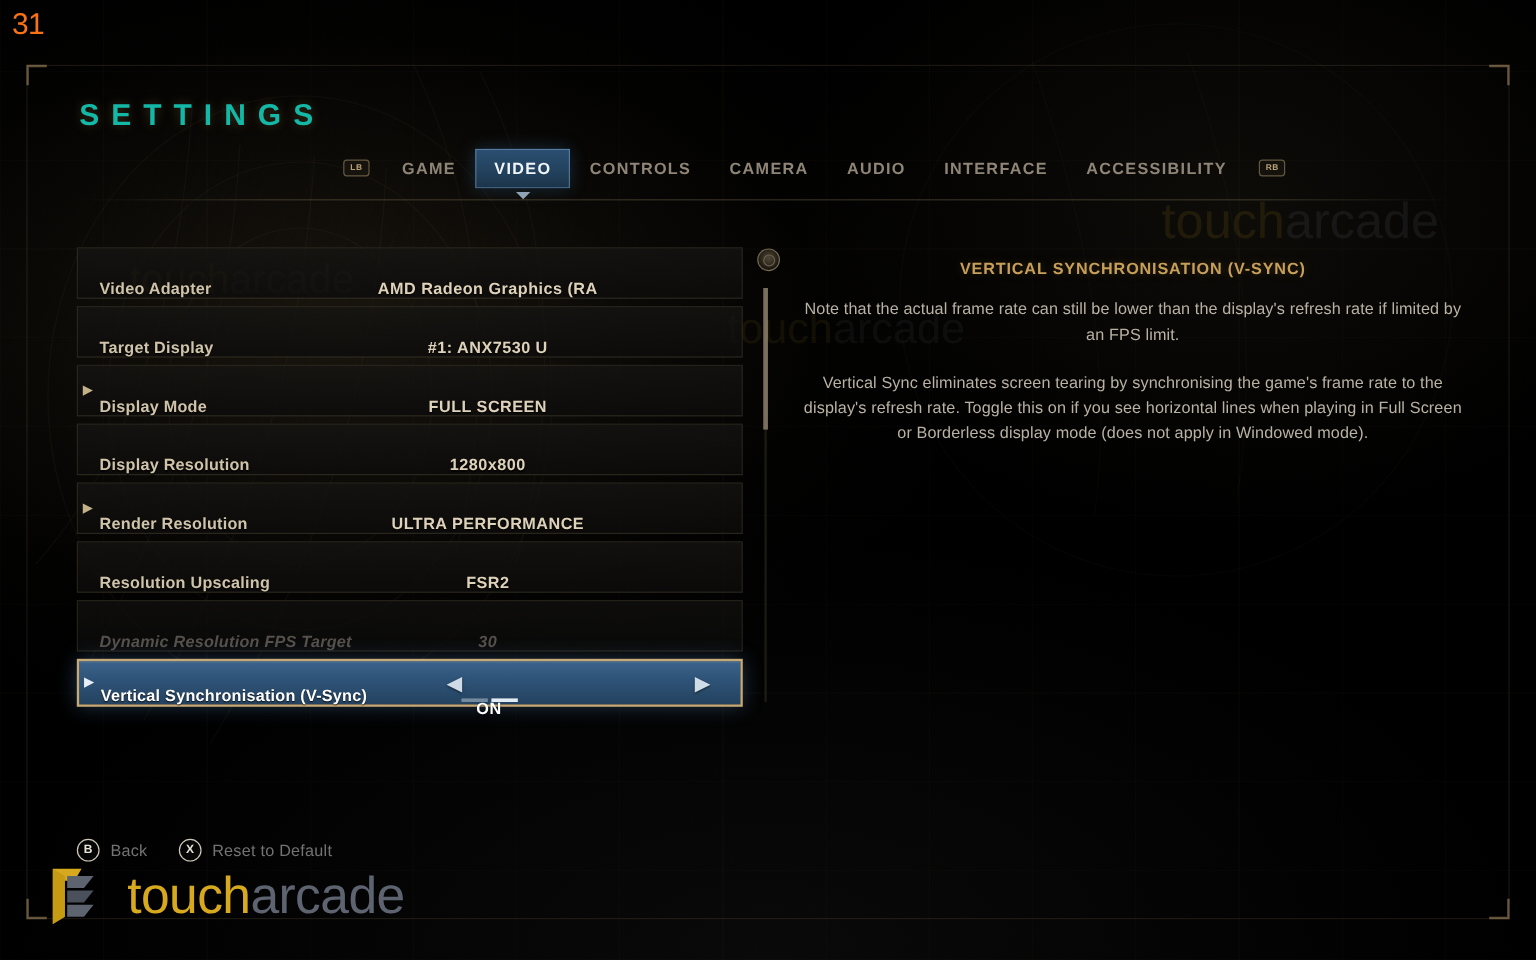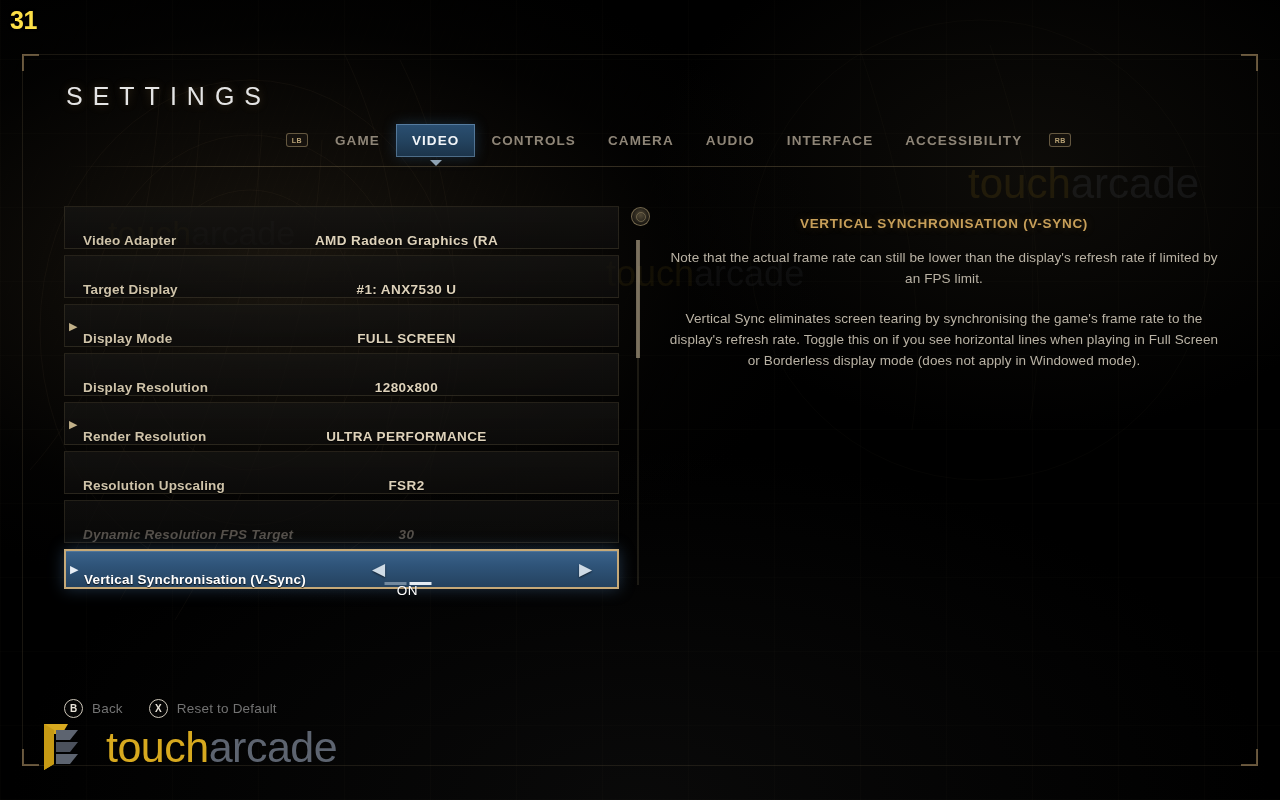--- a/index.html
+++ b/index.html
@@ -39,32 +39,32 @@
   }
   .corner { position:absolute; width:17px; height:17px; border:0 solid rgba(178,150,104,0.55); }
   .corner.tl { left:-1px; top:-1px;  border-left-width:2px; border-top-width:2px; }
   .corner.tr { right:-1px; top:-1px; border-right-width:2px; border-top-width:2px; }
   .corner.bl { left:-1px; bottom:-1px;  border-left-width:2px; border-bottom-width:2px; }
   .corner.br { right:-1px; bottom:-1px; border-right-width:2px; border-bottom-width:2px; }
 
   
   .fps-counter {
     position:absolute; left:10px; top:8px;
-    font-size:25px; font-weight:700; color:#fde047;
+    font-size:25px; font-weight:400; color:#f97316;
     font-family:"Liberation Sans", sans-serif;
     letter-spacing:-0.5px; line-height:1;
     text-shadow:0 0 3px rgba(0,0,0,.95);
   }
 
   
   .page-title {
     position:absolute; left:66px; top:82px;
-    font-size:25px; font-weight:400;
+    font-size:25px; font-weight:700;
     letter-spacing:10px;
-    color:#e5e5e5;
+    color:#14b8a6;
     text-shadow:0 0 10px rgba(190,150,80,.30);
   }
 
   
   .tabbar {
     position:absolute; left:275px; top:122px;
     display:flex; align-items:center; gap:0px;
     height:36px;
   }
   .bumper {
@@ -145,21 +145,21 @@
     pointer-events:none;
   }
   .sel-arrow {
     position:absolute; color:#cfdbe6; font-size:17px; line-height:1;
     text-shadow:0 1px 2px rgba(0,0,0,.6);
   }
   .sel-arrow.left { left:306px; }
   .sel-arrow.right { right:25px; }
   .sel-value {
     position:absolute; left:50%; transform:translateX(-50%); margin-left:66px;
-    font-size:13.5px; font-weight:400; color:#ffffff; letter-spacing:.6px;
+    font-size:13.5px; font-weight:700; color:#ffffff; letter-spacing:.6px;
     text-shadow:0 1px 2px rgba(0,0,0,.55);
     margin-top:42px;
   }
   .sel-ticks {
     position:absolute; left:50%; transform:translateX(-50%); margin-left:66px;
     bottom:2px; display:flex; gap:3px;
   }
   .sel-ticks i { display:block; width:22px; height:3px; background:rgba(210,222,232,.45); }
   .sel-ticks i.on { background:#e4ecf3; }
 

